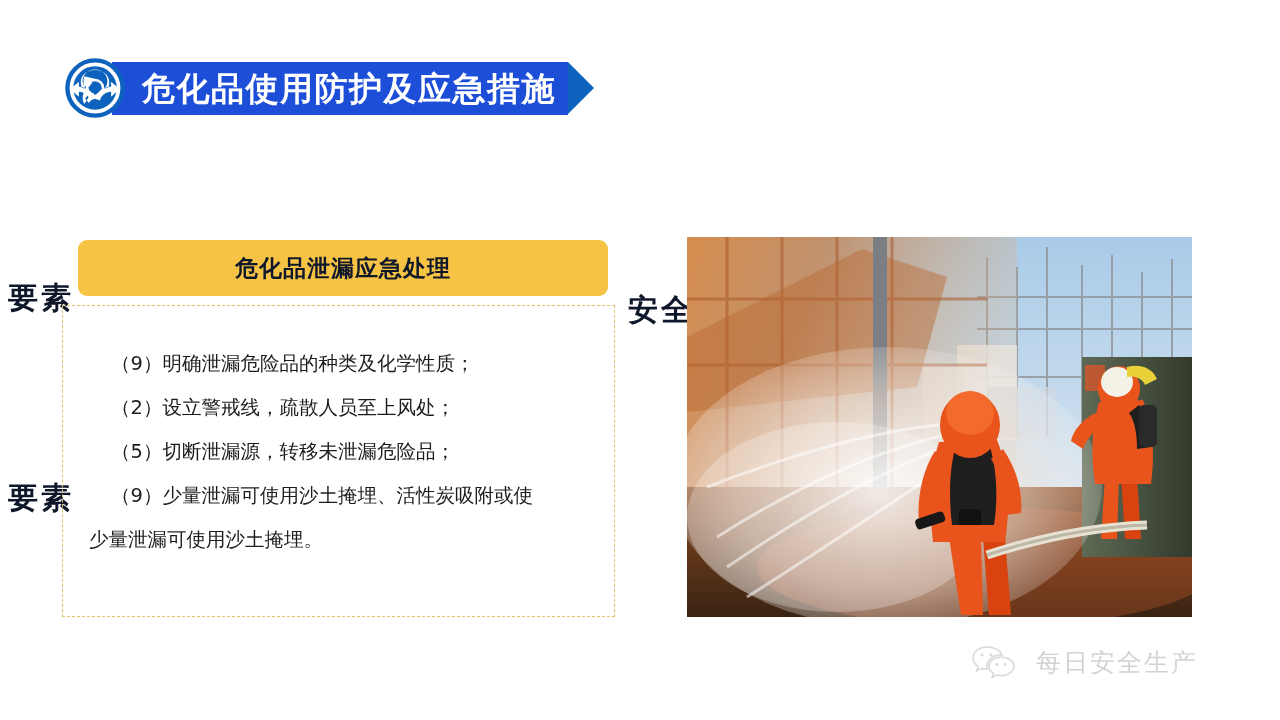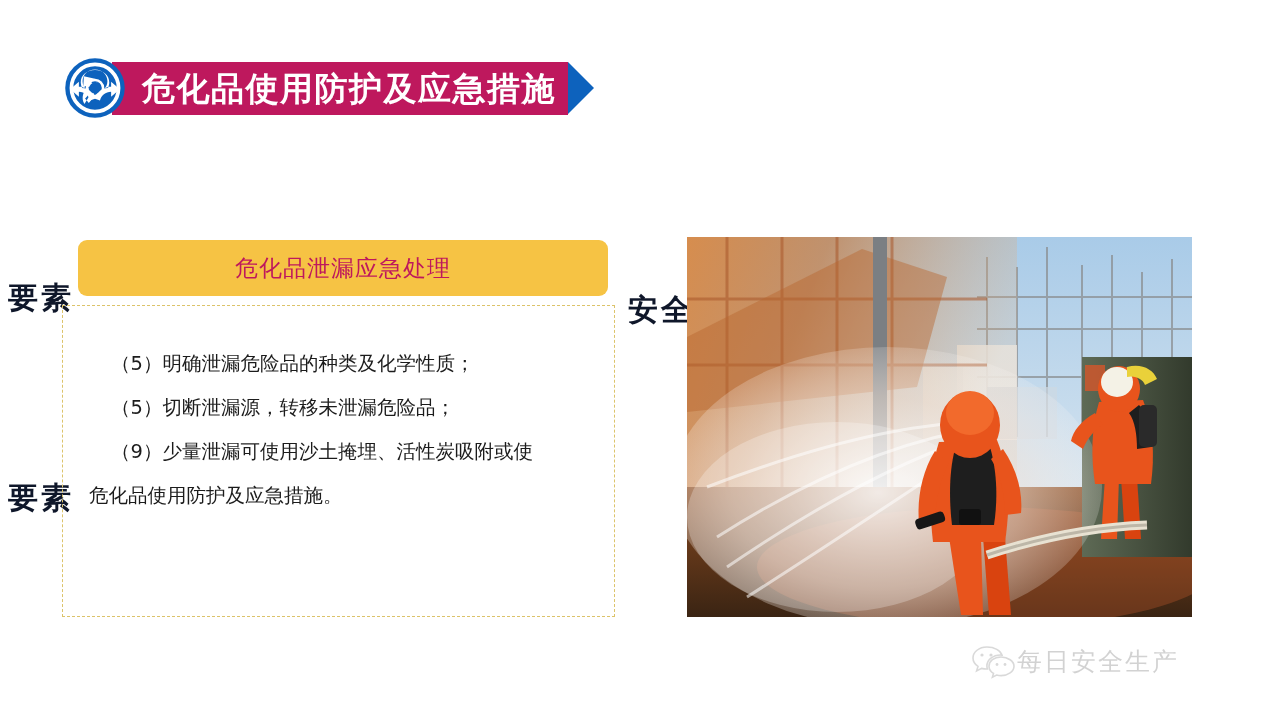--- a/index.html
+++ b/index.html
@@ -47,21 +47,21 @@
     height: 62px;
     flex: 0 0 62px;
     z-index: 3;
   }
   .biohazard-badge svg { display: block; width: 62px; height: 62px; }
 
   .banner-body {
     position: relative;
     margin-left: -14px;
     height: 53px;
-    background: #be185d;
+    background: #1d4ed8;
     display: flex;
     align-items: center;
     padding-left: 30px;
     padding-right: 12px;
     z-index: 2;
   }
   .banner-body::after {
     content: "";
     position: absolute;
     right: -26px;
@@ -94,23 +94,23 @@
     margin-left: 16px;
     height: 56px;
     background: #f6c344;
     border-radius: 9px;
     display: flex;
     align-items: center;
     justify-content: center;
     box-sizing: border-box;
   }
   #section-header-text {
-    color: #be185d;
+    color: #0f172a;
     font-size: 23px;
-    font-weight: normal;
+    font-weight: bold;
     letter-spacing: 1px;
     white-space: nowrap;
   }
   #content-box {
     margin-top: 9px;
     width: 553px;
     height: 312px;
     border: 1.5px dashed #dcc36a;
     box-sizing: border-box;
     padding: 36px 26px 0 26px;
@@ -137,21 +137,22 @@
     background: #b8682c;
   }
   #incident-photo svg { display: block; width: 100%; height: 100%; }
 
   
   #wechat-credit {
     position: absolute;
     left: 972px;
     top: 645px;
     display: flex;
-    gap: 1px;
+    align-items: center;
+    gap: 20px;
     z-index: 5;
     opacity: 0.32;
   }
   #wechat-credit svg { display: block; }
   #wechat-credit-text {
     color: #777777;
     font-size: 25px;
     letter-spacing: 2px;
     white-space: nowrap;
     font-family: "DejaVu Sans", "Liberation Sans", sans-serif;
@@ -187,24 +188,25 @@
   </div>
 </div>
 
 <div id="left-panel">
 
   <div id="section-header">
     <span id="section-header-text">危化品泄漏应急处理</span>
   </div>
 
   <div id="content-box">
-    <div class="content-line indent">（5）明确泄漏危险品的种类及化学性质；</div>
+    <div class="content-line indent">（9）明确泄漏危险品的种类及化学性质；</div>
+    <div class="content-line indent">（2）设立警戒线，疏散人员至上风处；</div>
     <div class="content-line indent">（5）切断泄漏源，转移未泄漏危险品；</div>
     <div class="content-line indent">（9）少量泄漏可使用沙土掩埋、活性炭吸附或使</div>
-    <div class="content-line hanging">危化品使用防护及应急措施。</div>
+    <div class="content-line hanging">少量泄漏可使用沙土掩埋。</div>
   </div>
 
 </div>
 
 <div id="incident-photo">
   <svg viewBox="0 0 505 380" xmlns="http://www.w3.org/2000/svg" preserveAspectRatio="none">
     <defs>
       <linearGradient id="skyGrad" x1="0" y1="0" x2="0" y2="1">
         <stop offset="0%" stop-color="#a9cbe8"></stop>
         <stop offset="100%" stop-color="#d4e3ef"></stop>

